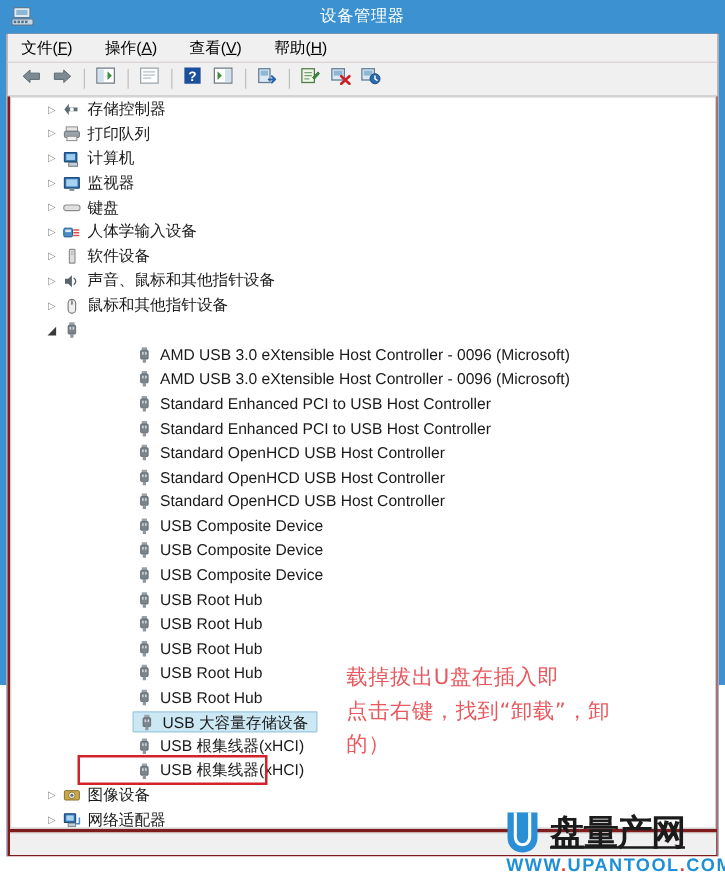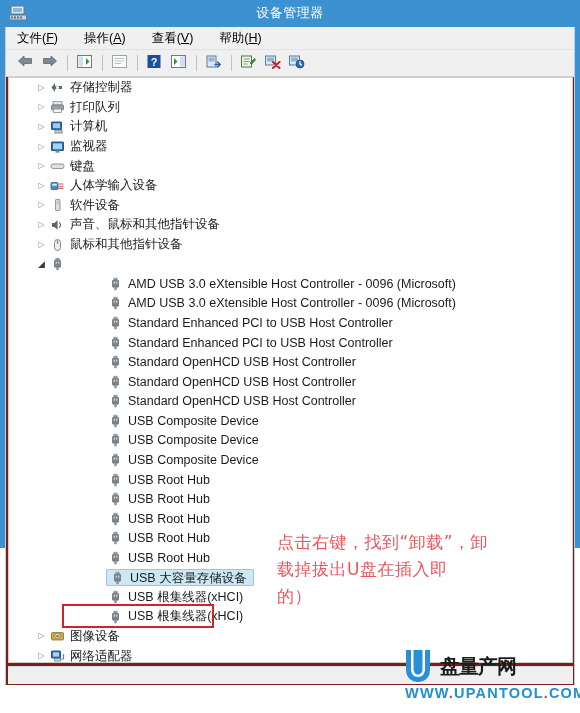--- a/index.html
+++ b/index.html
@@ -206,26 +206,27 @@
     height: 55px;
   }
   #wm-u {
     position: absolute;
     left: 0; top: 0;
     width: 28px; height: 36px;
   }
   #wm-cn {
     position: absolute;
     left: 36px; top: 0px;
-    font-size: 20px;
+    font-size: 28px;
     font-weight: bold;
     color: #1b1b1b;
     letter-spacing: -1px;
     line-height: 36px;
     font-family: "DejaVu Sans", "Liberation Sans", sans-serif;
+    text-decoration: underline;
   }
   #wm-url {
     position: absolute;
     left: 1px; top: 37px;
     font-size: 14.5px;
     font-weight: bold;
     color: #1f8fd6;
     letter-spacing: 1.2px;
     font-family: "Liberation Sans", sans-serif;
   }
@@ -746,22 +747,22 @@
     </div>
 
     <div id="statusbar">
       <span></span>
     </div>
 
   </div>
 </div>
 
 <div id="annotation">
+  <div>载掉拔出U盘在插入即</div>
   <div>点击右键，找到“卸载”，卸</div>
-  <div>载掉拔出U盘在插入即</div>
   <div>的）</div>
 </div>
 
 <div id="watermark">
   <span id="wm-u">
     <svg width="28" height="36" viewBox="0 0 28 36">
       <path d="M2 2 H26 V22 C26 30 20 34 14 34 C8 34 2 30 2 22 Z" fill="#2a8fd4"></path>
       <path d="M7 2 H21 V21 C21 26 18 29 14 29 C10 29 7 26 7 21 Z" fill="#ffffff"></path>
       <path d="M9.5 2 H18.5 V21 C18.5 24.4 16.5 26.6 14 26.6 C11.5 26.6 9.5 24.4 9.5 21 Z" fill="#2a8fd4"></path>
     </svg>

